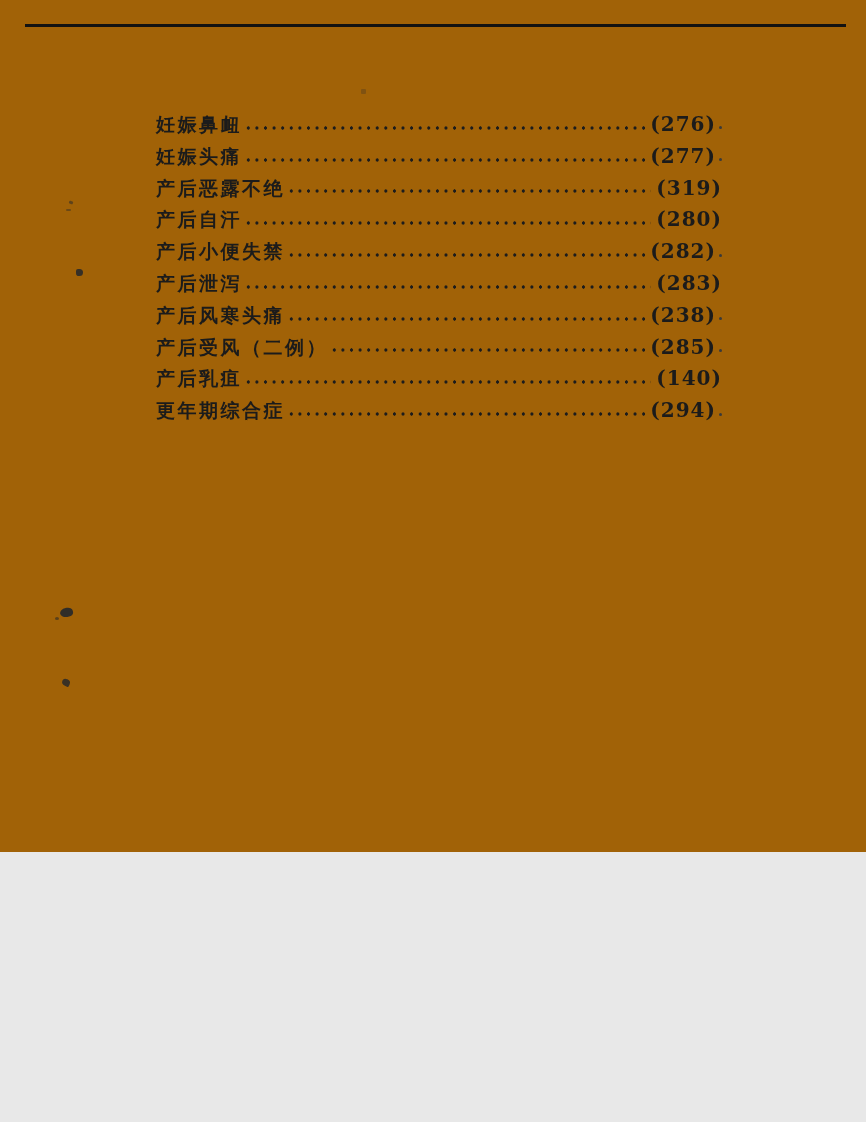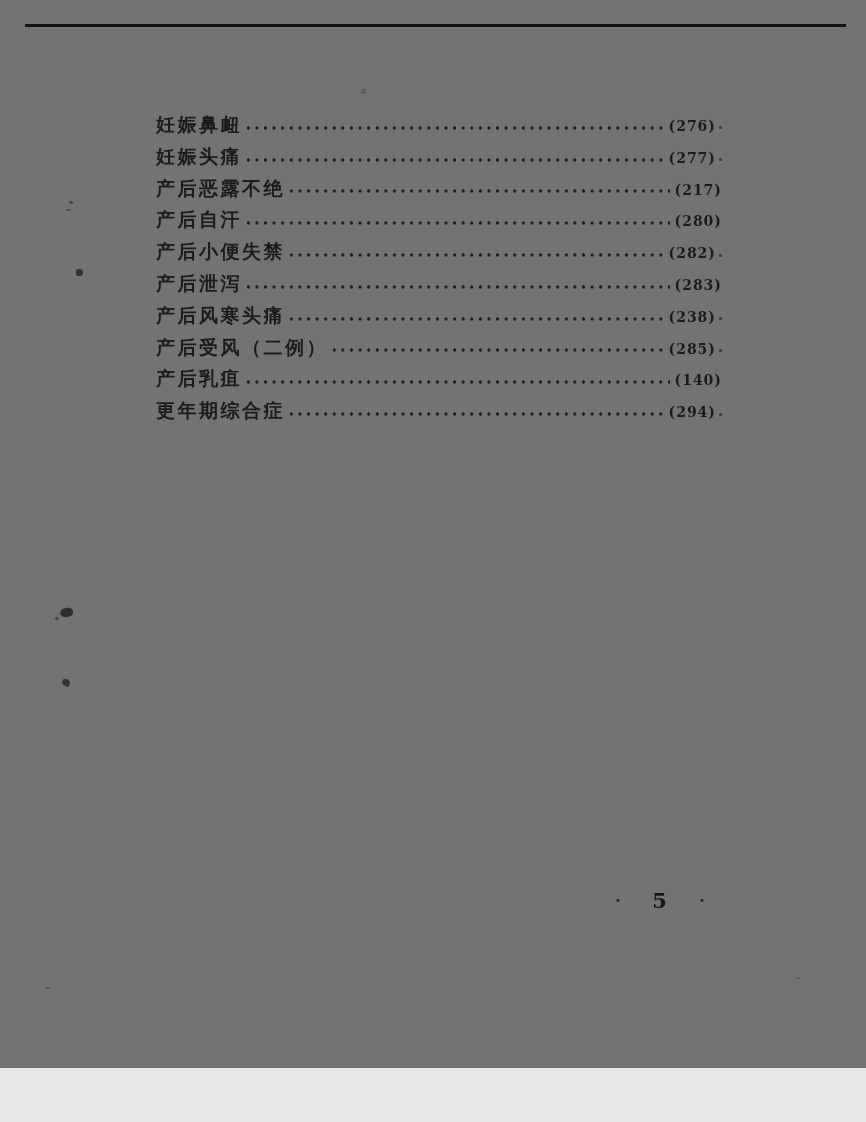--- a/index.html
+++ b/index.html
@@ -3,22 +3,22 @@
 <meta charset="utf-8">
 <style>
   html, body {
     margin: 0;
     padding: 0;
     background: #e8e8e8;
   }
   .page {
     position: relative;
     width: 866px;
-    height: 1068px;
-    background: #737373;
+    height: 852px;
+    background: #a16207;
     overflow: hidden;
     font-family: "DejaVu Serif", "Liberation Serif", serif;
     color: #1b1b1b;
   }
   
   .top-rule {
     position: absolute;
     left: 25px;
     top: 24px;
     width: 821px;
@@ -48,21 +48,21 @@
     flex: 1 1 auto;
     align-self: center;
     height: 20px;
     margin: 0 5px 0 2px;
     background-image: radial-gradient(circle, #1c1c1c 1.45px, rgba(0,0,0,0) 1.85px);
     background-size: 8.6px 20px;
     background-position: left center;
     background-repeat: repeat-x;
   }
   .toc-page {
-    font-size: 14px;
+    font-size: 20px;
     font-weight: bold;
     letter-spacing: 1px;
     white-space: nowrap;
     flex: 0 0 auto;
   }
   
   .toc-row.tail::after {
     content: "";
     width: 3px;
     height: 3px;
@@ -126,21 +126,21 @@
         <span class="toc-page">(276)</span>
       </div>
       <div class="toc-row tail">
         <span class="toc-title">妊娠头痛</span>
         <span class="toc-leader"></span>
         <span class="toc-page">(277)</span>
       </div>
       <div class="toc-row">
         <span class="toc-title">产后恶露不绝</span>
         <span class="toc-leader"></span>
-        <span class="toc-page">(217)</span>
+        <span class="toc-page">(319)</span>
       </div>
       <div class="toc-row">
         <span class="toc-title">产后自汗</span>
         <span class="toc-leader"></span>
         <span class="toc-page">(280)</span>
       </div>
       <div class="toc-row tail">
         <span class="toc-title">产后小便失禁</span>
         <span class="toc-leader"></span>
         <span class="toc-page">(282)</span>

